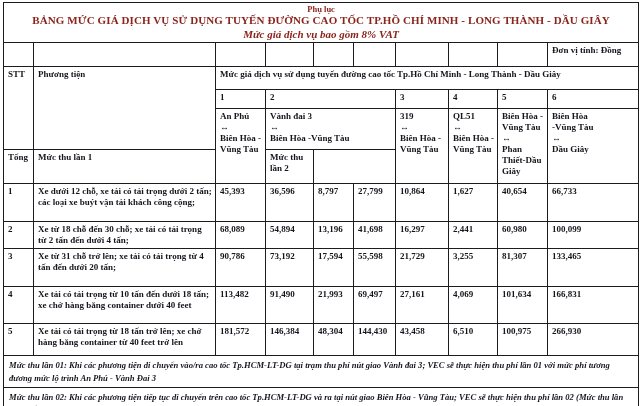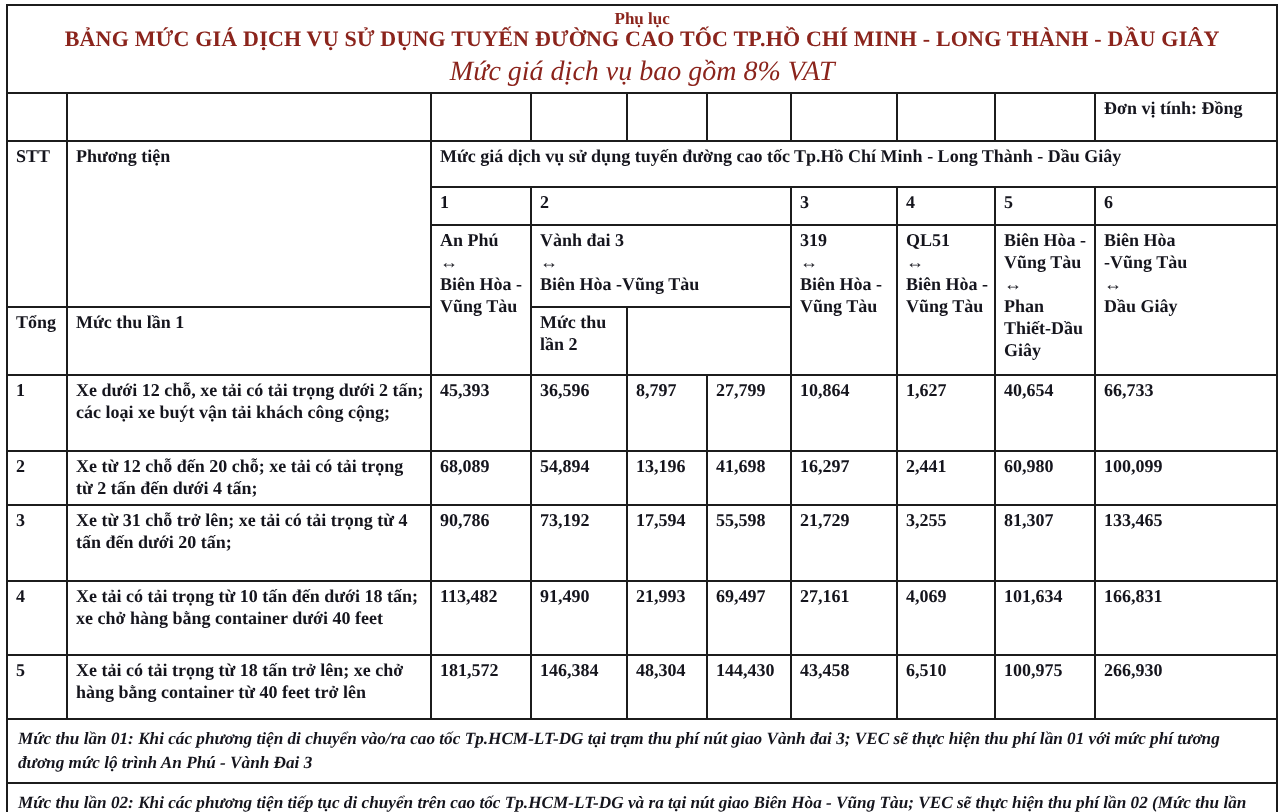--- a/index.html
+++ b/index.html
@@ -19,21 +19,21 @@
     font-weight:bold;
     font-size:9px;
     line-height:1.22;
     padding:2px 3px 2px 4px;
     overflow:hidden;
   }
   
   tr.title-row td{text-align:center;padding:1px 2px;color:var(--title-color);}
   .appendix{font-size:8.5px;font-weight:bold;}
   .doc-title{font-size:11px;font-weight:bold;letter-spacing:.1px;}
-  .doc-subtitle{font-size:14px;font-weight:normal;font-style:italic;}
+  .doc-subtitle{font-size:11px;font-weight:bold;font-style:italic;}
   
   tr.unit-row td{height:24px;margin-left:10px;}
   
   tr.hdr-a th{height:23px;}
   tr.hdr-b th{height:19px;}
   tr.hdr-c th{height:41px;white-space:pre-line;}
   tr.hdr-d th{height:34px;}
   
   tr.d1 td{height:38px;}
   tr.d2 td{height:25px;}
@@ -135,21 +135,21 @@
     <td>8,797</td>
     <td>27,799</td>
     <td>10,864</td>
     <td>1,627</td>
     <td>40,654</td>
     <td>66,733</td>
   </tr>
 
   <tr class="d2">
     <td>2</td>
-    <td>Xe từ 12 chỗ đến 20 chỗ; xe tải có tải trọng từ 2 tấn đến dưới 4 tấn;</td>
+    <td>Xe từ 18 chỗ đến 30 chỗ; xe tải có tải trọng từ 2 tấn đến dưới 4 tấn;</td>
     <td>68,089</td>
     <td>54,894</td>
     <td>13,196</td>
     <td>41,698</td>
     <td>16,297</td>
     <td>2,441</td>
     <td>60,980</td>
     <td>100,099</td>
   </tr>
 

